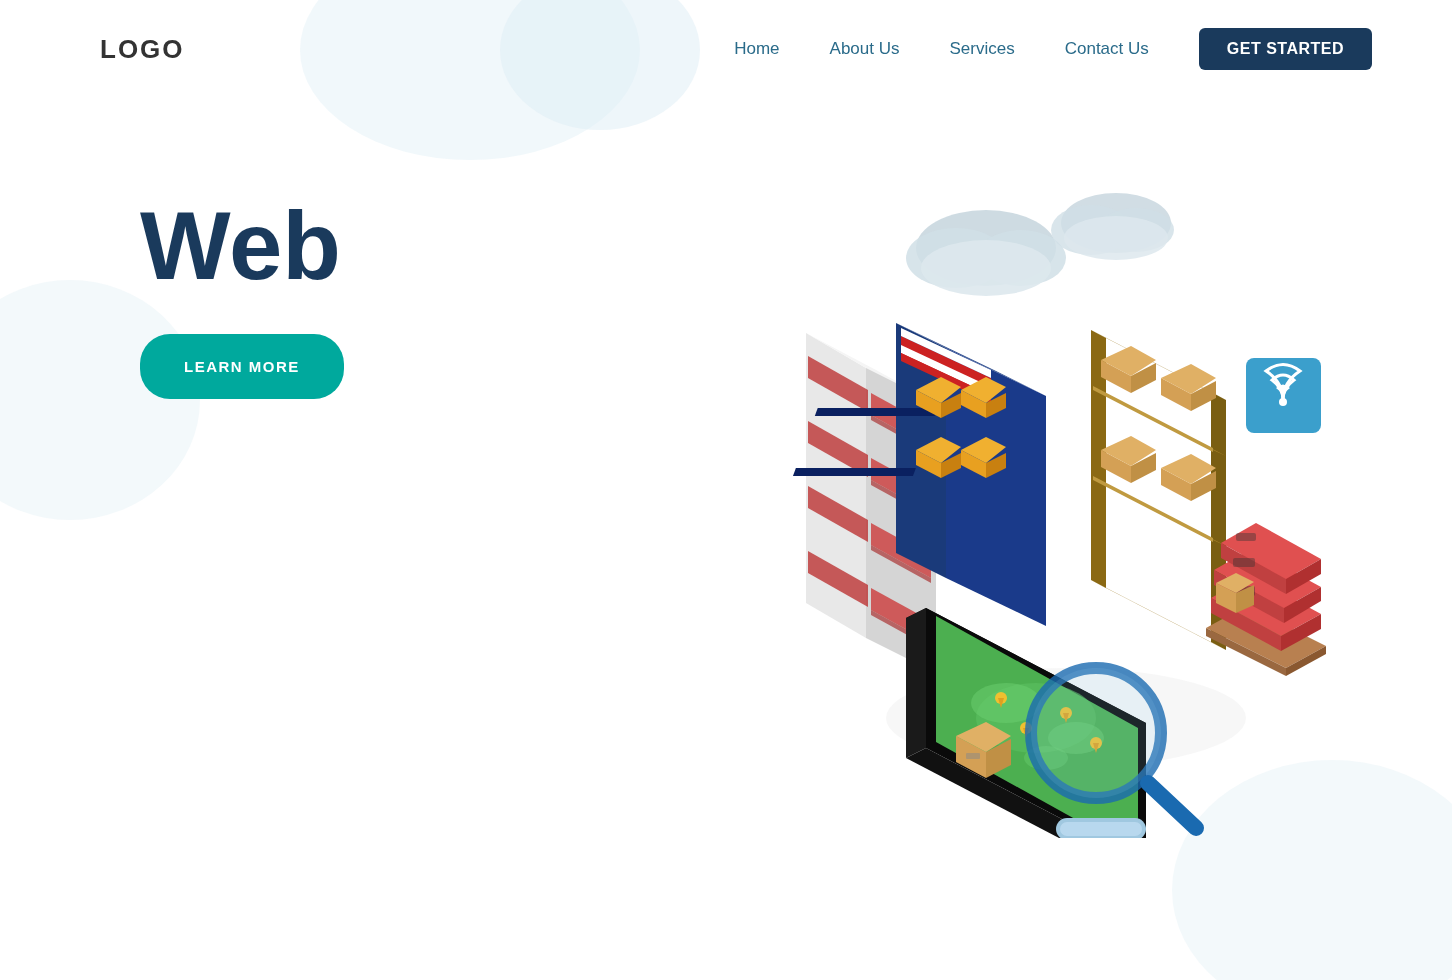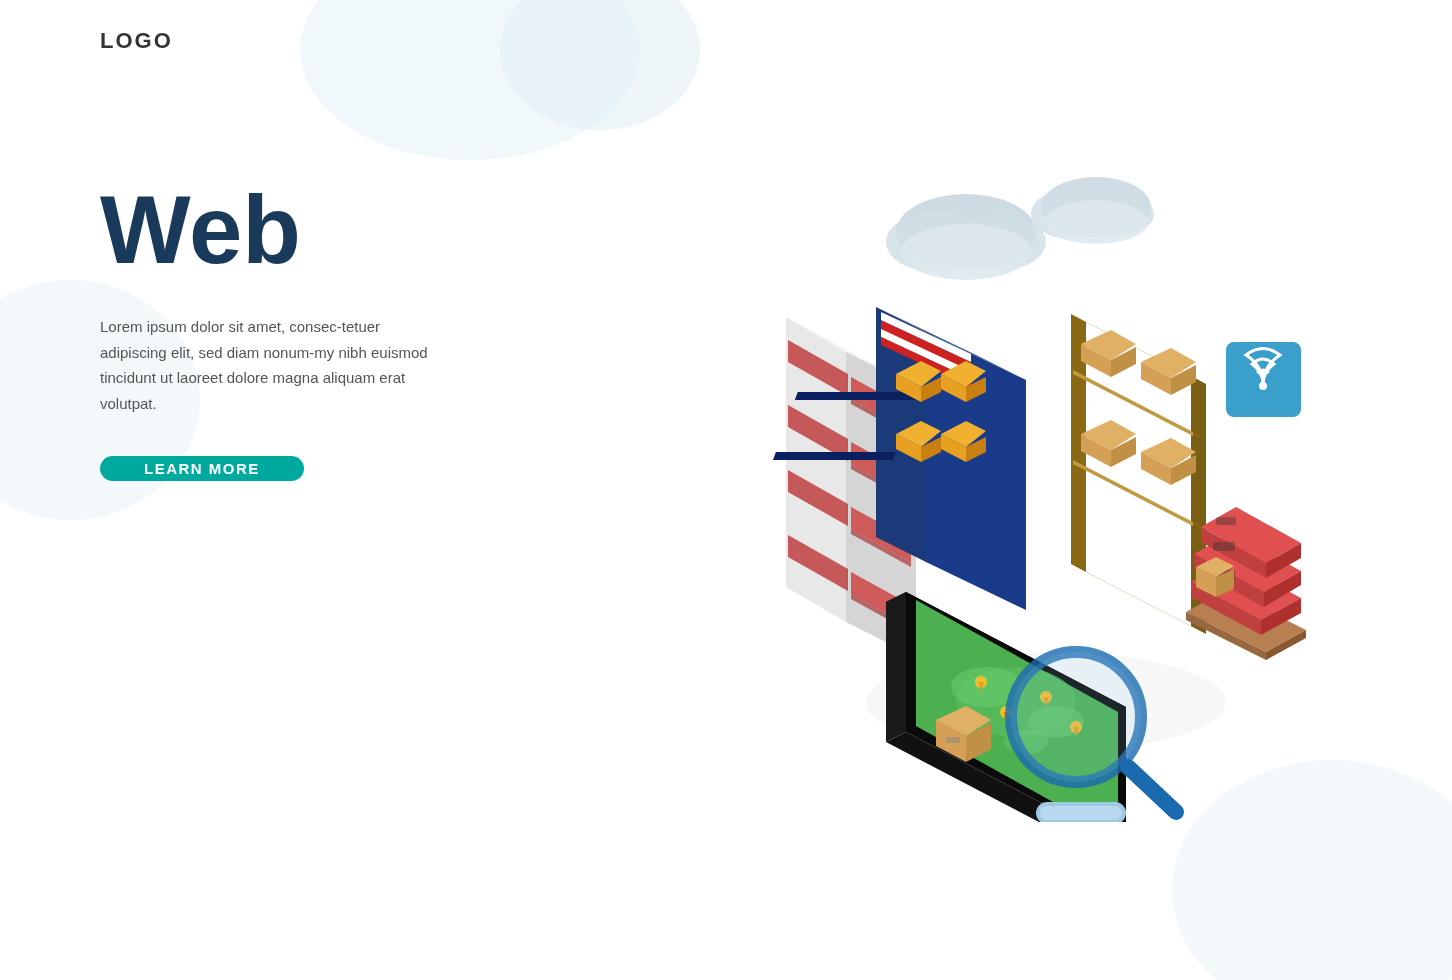--- a/index.html
+++ b/index.html
@@ -61,21 +61,21 @@
     
     header {
       position: relative;
       z-index: 10;
       display: flex;
       align-items: center;
       justify-content: space-between;
       padding: 28px 80px 28px 100px;
     }
     .logo {
-      font-size: 22px;
+      font-size: 26px;
       font-weight: 700;
       color: #333;
       letter-spacing: 2px;
     }
     nav {
       display: flex;
       align-items: center;
       gap: 50px;
     }
     .nav-link {
@@ -104,20 +104,21 @@
       align-items: flex-start;
       padding: 40px 80px 0 100px;
       gap: 0;
       height: calc(980px - 100px);
     }
 
     
     .left-section {
       flex: 0 0 400px;
       padding-top: 60px;
+      margin-left: 40px;
     }
     .headline-web {
       font-size: 96px;
       font-weight: 800;
       color: #1a3a5c;
       line-height: 1;
       display: block;
     }
     .headline-design {
       font-size: 96px;
@@ -141,21 +142,21 @@
       margin-top: 36px;
       max-width: 340px;
     }
     .btn-learn-more {
       display: inline-block;
       margin-top: 40px;
       background: #00a99d;
       color: #fff;
       border: none;
       border-radius: 30px;
-      padding: 4px 44px;
+      padding: 24px 44px;
       font-size: 15px;
       font-weight: 700;
       letter-spacing: 1.5px;
       cursor: pointer;
       text-transform: uppercase;
     }
 
     
     .right-section {
       flex: 1;
@@ -172,27 +173,33 @@
 </head>
 <body>
 
 <div class="bg-blob-topleft"></div>
 <div class="bg-blob-top2"></div>
 <div class="bg-blob-midleft"></div>
 <div class="bg-blob-bottomright"></div>
 
 <header>
   <div class="logo">LOGO</div>
+  <nav>
+    <a class="nav-link">Home</a>
+    <a class="nav-link">About Us</a>
+    <a class="nav-link">Services</a>
+    <a class="nav-link">Contact Us</a>
+    <button class="btn-get-started">GET STARTED</button>
+  </nav>
 </header>
 
 <div class="main-content">
 
   <div class="left-section">
     <span class="headline-web">Web</span>
-    <p class="description">Lorem ipsum dolor sit amet, consec-tetuer adipiscing elit, sed diam nonum-my nibh euismod tincidunt ut laoreet dolore magna aliquam erat volutpat.</p>
     <button class="btn-learn-more">LEARN MORE</button>
   </div>
 
   <div class="right-section">
     <svg class="iso-svg" viewBox="0 0 780 700" xmlns="http://www.w3.org/2000/svg">
 
       <ellipse cx="420" cy="110" rx="70" ry="38" fill="#c5d5dd" opacity="0.85"></ellipse>
       <ellipse cx="390" cy="120" rx="50" ry="30" fill="#d0dfe6" opacity="0.85"></ellipse>
       <ellipse cx="455" cy="120" rx="45" ry="28" fill="#d0dfe6" opacity="0.85"></ellipse>
       <ellipse cx="420" cy="130" rx="65" ry="28" fill="#dde8ed" opacity="0.9"></ellipse>

